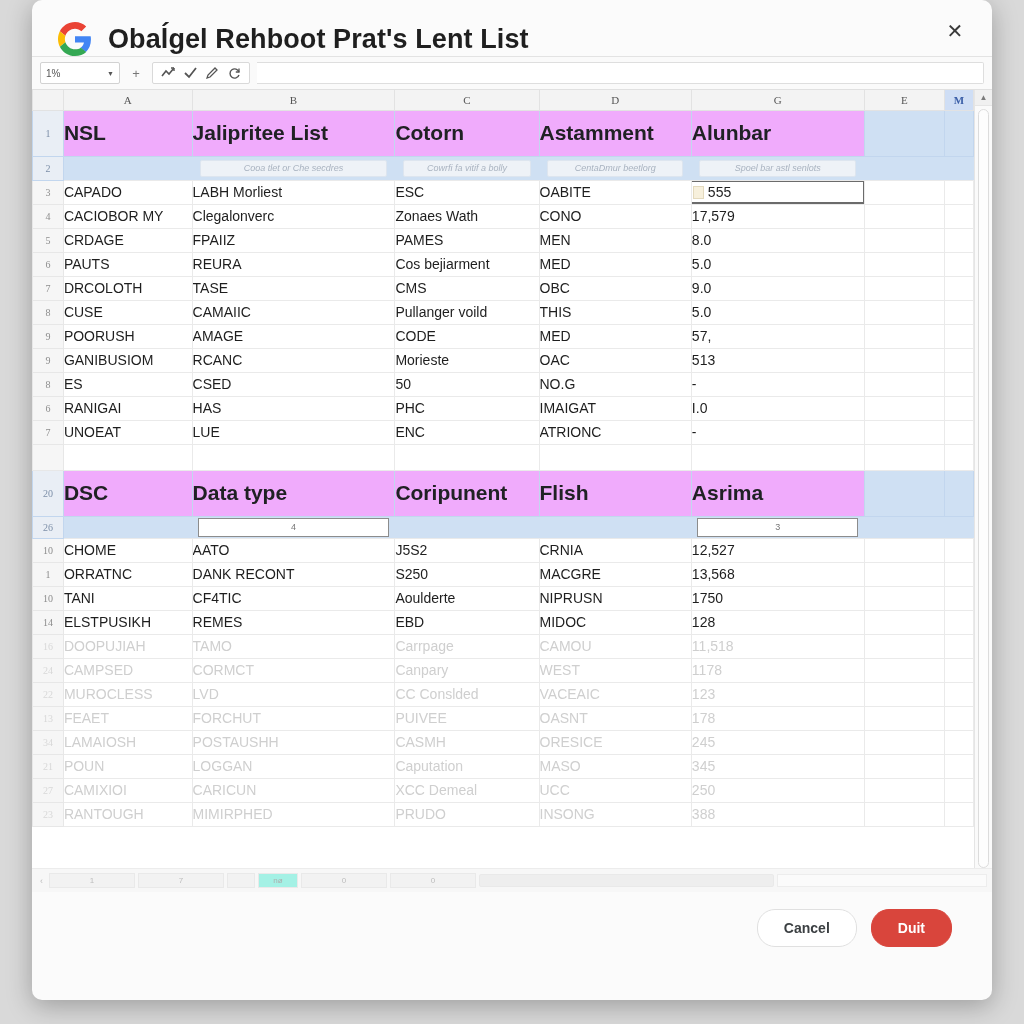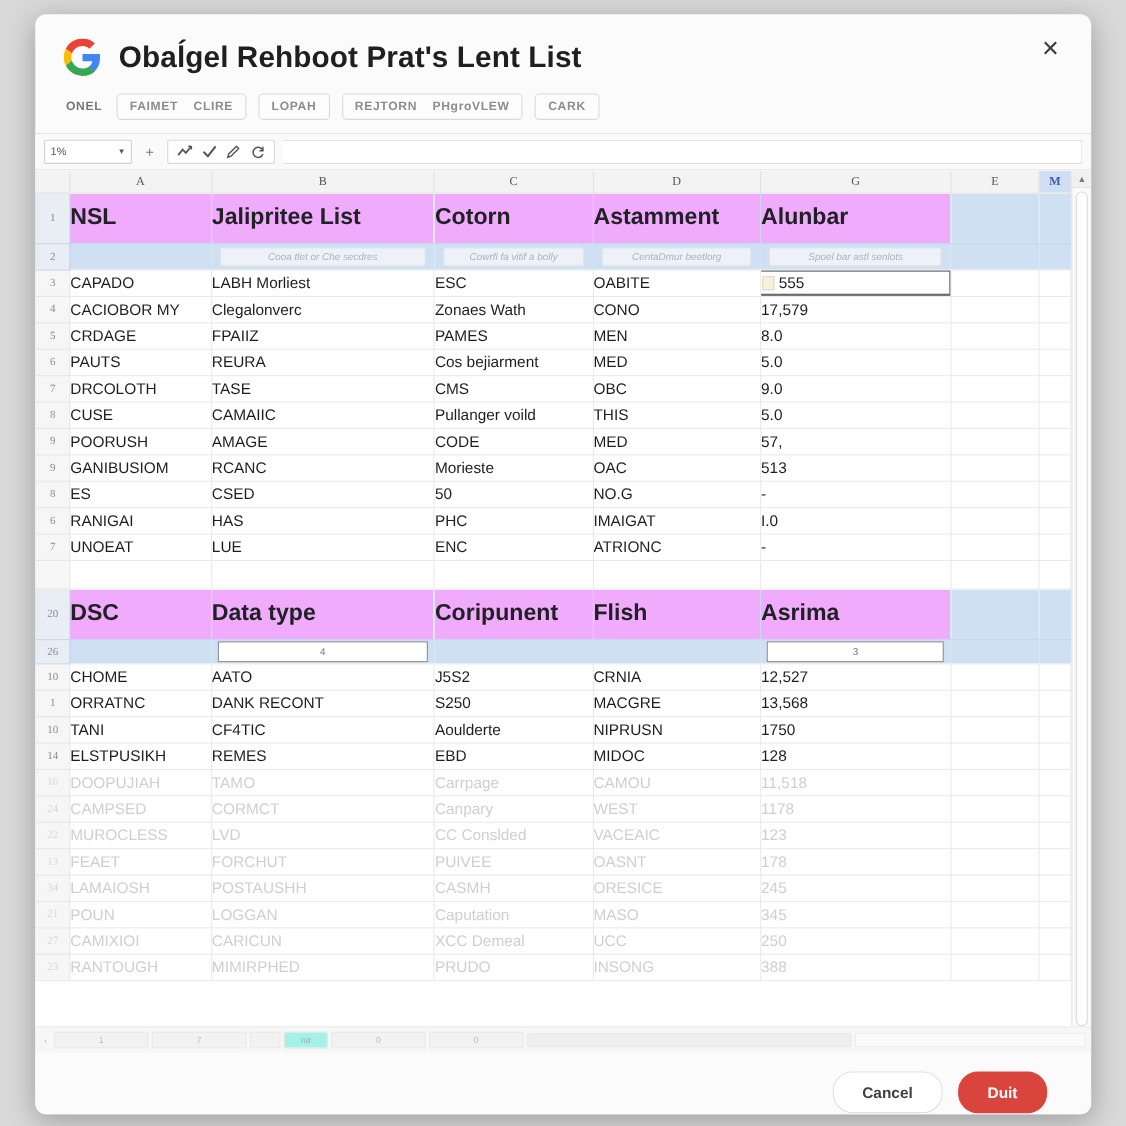--- a/index.html
+++ b/index.html
@@ -5,21 +5,21 @@
   * { box-sizing: border-box; }
   html, body {
     margin: 0; padding: 0;
     width: 1024px; height: 1024px;
     background: #d9d9d9;
     font-family: "Liberation Sans", sans-serif;
     overflow: hidden;
   }
   #root {
     position: absolute;
-    left: 32px; top: 13px;
+    left: 32px; top: 0;
     width: 960px; height: 1000px;
     background: #fbfbfb;
     border-radius: 10px;
     box-shadow: 0 6px 26px rgba(0,0,0,0.28);
     overflow: hidden;
   }
 
   
   .dlg-head { position: relative; padding: 22px 26px 0 26px; }
   .title-row { display: flex; align-items: center; gap: 16px; }
@@ -226,37 +226,20 @@
         <path fill="#EA4335" d="M24 9.5c3.5 0 6.6 1.2 9 3.6l6.8-6.8C35.6 2.4 30.2 0 24 0 14.6 0 6.5 5.4 2.6 13.2l7.9 6.1C12.4 13.6 17.7 9.5 24 9.5z"></path>
         <path fill="#4285F4" d="M46.5 24.6c0-1.6-.1-3.2-.4-4.6H24v9.1h12.7c-.6 3-2.3 5.6-4.9 7.3l7.6 5.9c4.4-4.1 7.1-10.2 7.1-17.7z"></path>
         <path fill="#FBBC05" d="M10.5 28.7c-.5-1.4-.8-2.9-.8-4.7s.3-3.3.8-4.7l-7.9-6.1C.9 16.4 0 20.1 0 24s.9 7.6 2.6 10.8l7.9-6.1z"></path>
         <path fill="#34A853" d="M24 48c6.5 0 11.9-2.1 15.9-5.8l-7.6-5.9c-2.1 1.4-4.8 2.3-8.3 2.3-6.3 0-11.6-4.1-13.5-9.9l-7.9 6.1C6.5 42.6 14.6 48 24 48z"></path>
       </svg>
       <div class="dlg-title">Obaĺgel Rehboot Prat's Lent List</div>
     </div>
     <div class="close-btn">✕</div>
   </div>
 
-  <div class="chip-row">
-    <span class="chip-plain">ONEL</span>
-    <span class="chip">
-      <span>FAIMET</span>
-      <span>CLIRE</span>
-    </span>
-    <span class="chip">
-      <span>LOPAH</span>
-    </span>
-    <span class="chip">
-      <span>REJTORN</span>
-      <span>PHgroVLEW</span>
-    </span>
-    <span class="chip">
-      <span>CARK</span>
-    </span>
-  </div>
 
   <div class="sheet-toolbar">
     <div class="tb-select">
       <span>1%</span>
       <span class="caret">▼</span>
     </div>
     <div class="tb-plus">+</div>
     <div class="tb-icons">
       <span class="tb-ic">
         <svg width="14" height="12" viewBox="0 0 14 12">

